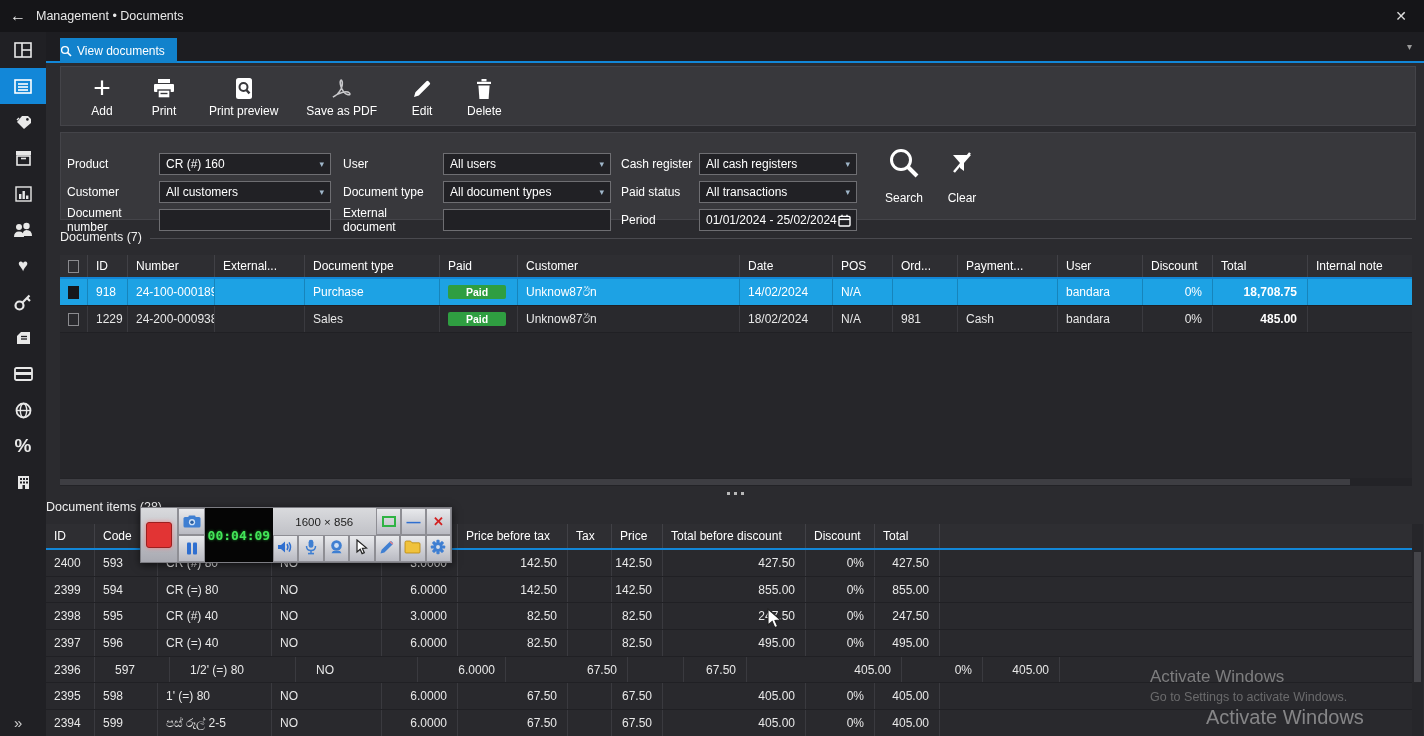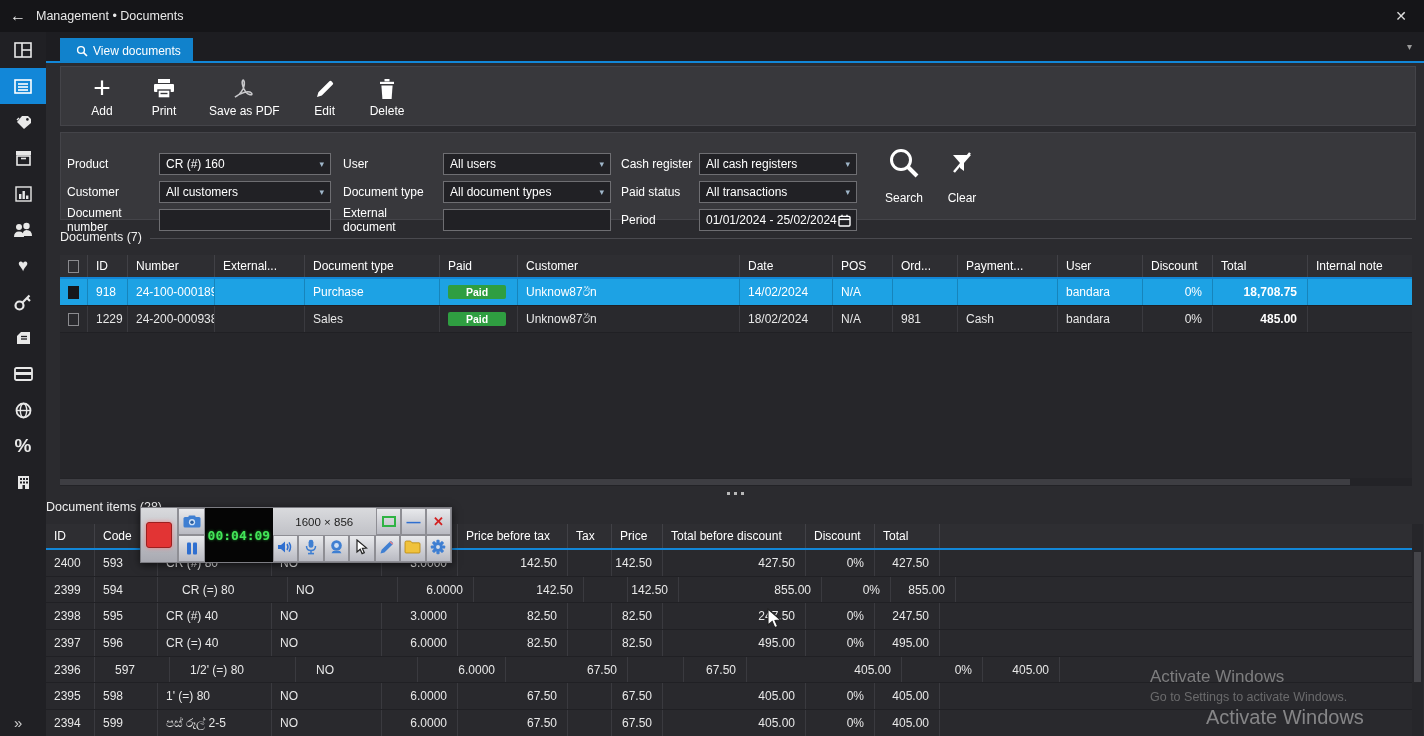--- a/index.html
+++ b/index.html
@@ -18,21 +18,21 @@
   .sidebar { left:0; top:32px; width:46px; height:704px; background:#202024; display:flex; flex-direction:column; align-items:stretch; }
   .side-item { height:36px; display:flex; align-items:center; justify-content:center; color:#e8e8e8; }
   .side-item.active { background:#1287d8; }
   .side-item svg { display:block; }
   .glyph { font-size:17px; line-height:1; }
   .pct { font-size:19px; font-weight:bold; }
   .side-expand { position:absolute; left:0; bottom:2px; width:46px; height:24px; display:flex; align-items:center; justify-content:flex-start; padding-left:14px; color:#cfcfcf; font-size:15px; }
 
   
   .tabstrip { left:46px; top:32px; width:1378px; height:31px; background:#1d1d21; border-bottom:2px solid #1287d8; }
-  .tab { position:absolute; left:14px; top:6px; height:25px; background:#1182cc; color:#fff; display:flex; align-items:center; gap:5px; padding:0 12px 0 16px; font-size:12px; }
+  .tab { position:absolute; left:14px; top:6px; height:25px; background:#1182cc; color:#fff; display:flex; align-items:center; gap:5px; padding:0 12px 0 0; font-size:12px; }
   .tab-caret { position:absolute; right:12px; top:9px; color:#9a9a9a; font-size:10px; }
 
   
   .toolbar { left:60px; top:66px; width:1356px; height:60px; background:#38383c; border:1px solid #444449; display:flex; align-items:center; padding-left:10px; }
   .tbtn { min-width:62px; padding:0 14px; height:56px; display:flex; flex-direction:column; align-items:center; justify-content:center; gap:4px; color:#fff; font-size:12px; }
   .tbtn .ticon { height:26px; display:flex; align-items:flex-end; justify-content:center; }
   .plus-glyph { font-size:30px; line-height:24px; font-weight:400; }
 
   
   .filters { left:60px; top:132px; width:1356px; height:88px; background:#38383c; border:1px solid #444449; }
@@ -250,20 +250,30 @@
             <rect x="6" y="1" width="12" height="4" fill="#fff"></rect>
             <rect x="2" y="6" width="20" height="8" rx="1" fill="#fff"></rect>
             <rect x="6" y="12" width="12" height="8" fill="#fff" stroke="#38383c" stroke-width="1.4"></rect>
             <line x1="8.5" y1="15.5" x2="15.5" y2="15.5" stroke="#38383c" stroke-width="1.4"></line>
           </svg>
         </span>
         <span>Print</span>
       </div>
       <div class="tbtn">
         <span class="ticon">
+          <svg width="22" height="23" viewBox="0 0 22 23">
+            <rect x="3" y="1" width="16" height="21" rx="2.5" fill="#fff"></rect>
+            <circle cx="10.5" cy="10" r="4" fill="none" stroke="#38383c" stroke-width="2"></circle>
+            <line x1="13.4" y1="13" x2="16.5" y2="16.4" stroke="#38383c" stroke-width="2.4"></line>
+          </svg>
+        </span>
+        <span>Print preview</span>
+      </div>
+      <div class="tbtn">
+        <span class="ticon">
           <svg width="24" height="23" viewBox="0 0 24 23">
             <path d="M3 20 Q8 18 11 12 Q13 7 12 4 Q11.4 2 10.4 4 Q9.6 6.5 12 12 Q14.4 17 18 17.6 Q21 18 19.4 16 Q17.4 14 12 15.4 Q7 16.8 3 20 Z" fill="none" stroke="#c9c9cc" stroke-width="1.6"></path>
           </svg>
         </span>
         <span>Save as PDF</span>
       </div>
       <div class="tbtn">
         <span class="ticon">
           <svg width="22" height="22" viewBox="0 0 22 22">
             <path d="M3 19 L4.4 14.2 L15.4 3.2 Q16.4 2.2 17.8 3.6 L18.4 4.2 Q19.8 5.6 18.8 6.6 L7.8 17.6 Z" fill="#fff"></path>
@@ -457,21 +467,21 @@
         <div class="gcell" style="width: 44px;"></div>
         <div class="gcell r" style="width: 51px;">142.50</div>
         <div class="gcell r" style="width: 143px;">427.50</div>
         <div class="gcell r" style="width: 69px;">0%</div>
         <div class="gcell r" style="width: 65px;">427.50</div>
         <div class="gcell" style="width: 470px; flex: 1 1 auto; border-right: none;"></div>
       </div>
       <div class="grow body" style="height: 26.7px;">
         <div class="gcell" style="width: 49px;">2399</div>
         <div class="gcell" style="width: 63px;">594</div>
-        <div class="gcell" style="width: 114px; margin-left: 16px;">CR (=) 80</div>
+        <div class="gcell" style="width: 114px;">CR (=) 80</div>
         <div class="gcell" style="width: 110px;">NO</div>
         <div class="gcell r" style="width: 76px;">6.0000</div>
         <div class="gcell r" style="width: 110px;">142.50</div>
         <div class="gcell" style="width: 44px;"></div>
         <div class="gcell r" style="width: 51px;">142.50</div>
         <div class="gcell r" style="width: 143px;">855.00</div>
         <div class="gcell r" style="width: 69px;">0%</div>
         <div class="gcell r" style="width: 65px;">855.00</div>
         <div class="gcell" style="width: 470px; flex: 1 1 auto; border-right: none;"></div>
       </div>

